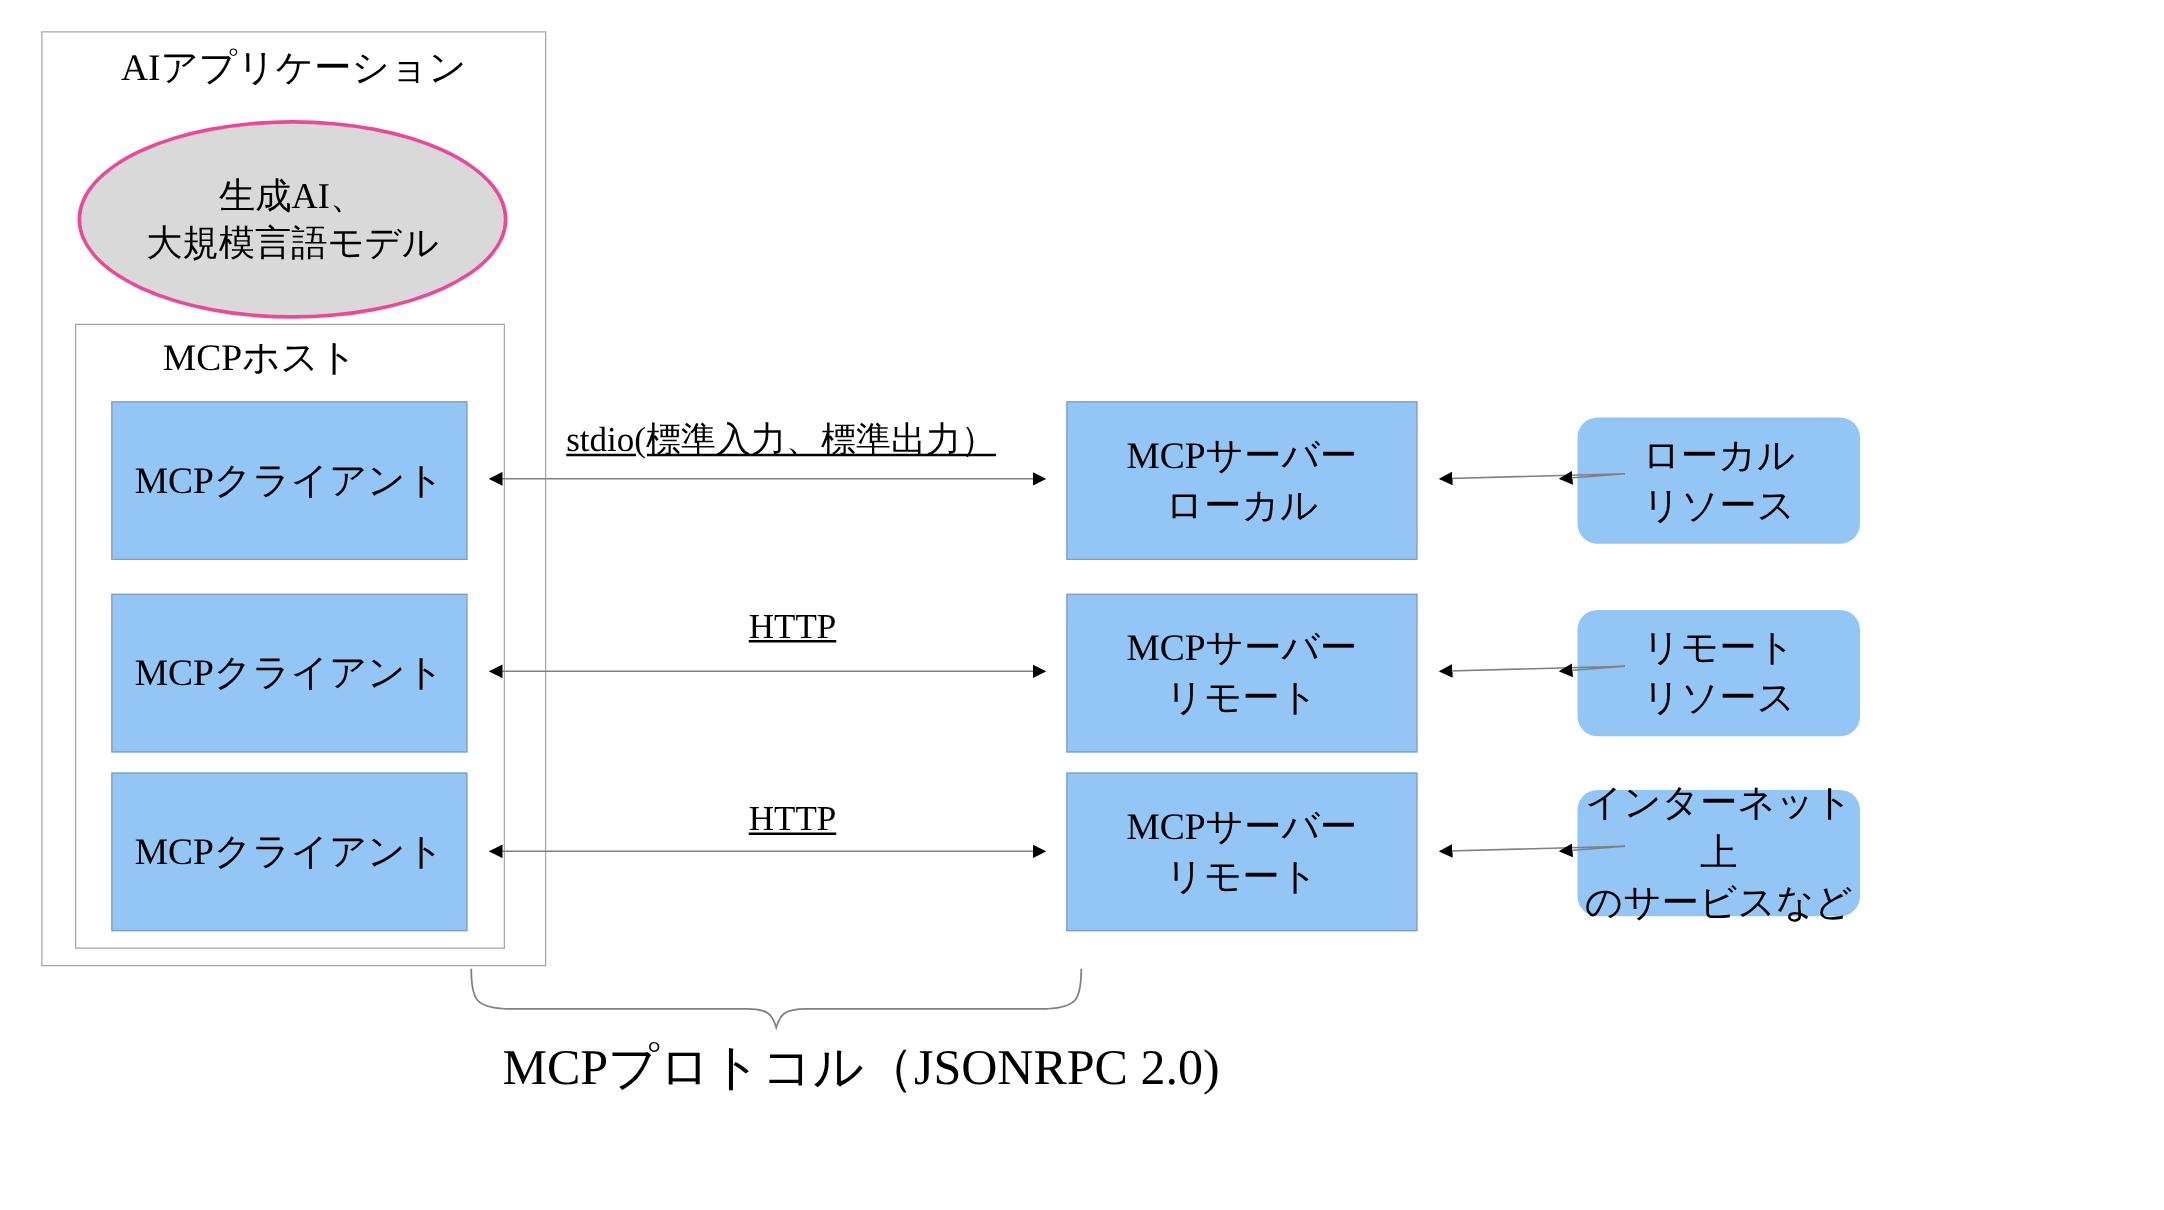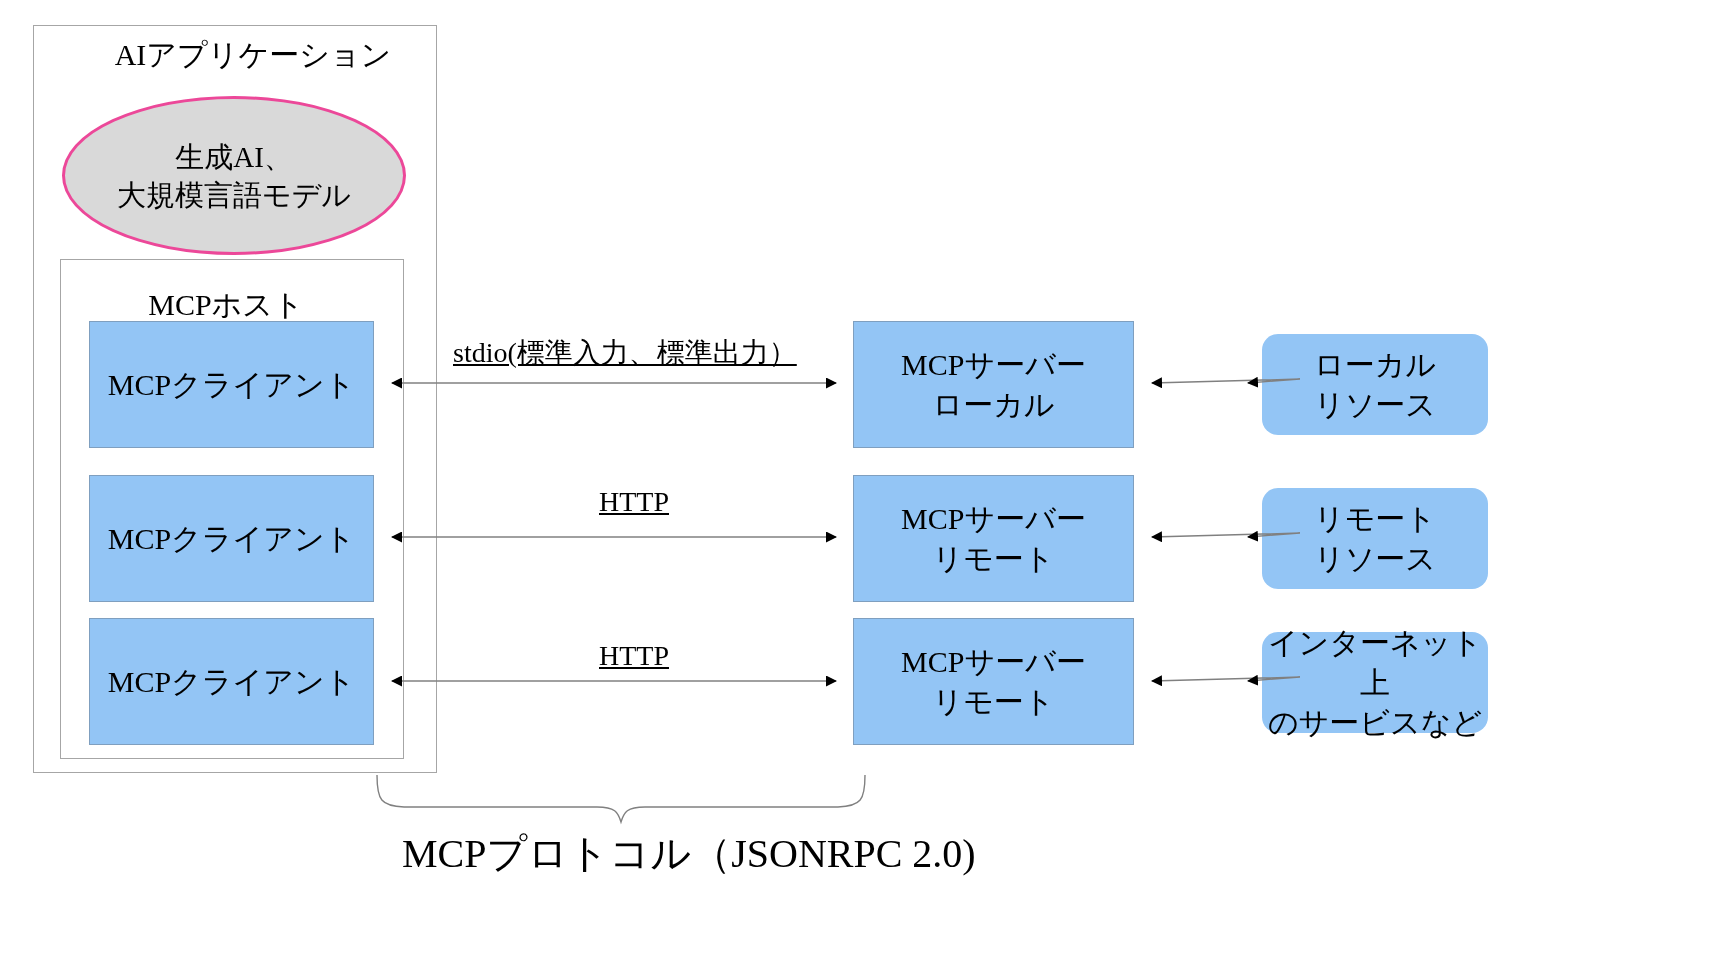--- a/index.html
+++ b/index.html
@@ -20,21 +20,20 @@
     background:#ffffff;
     box-sizing:border-box;
   }
   .box-title{
     position:absolute;
     width:100%;
     text-align:center;
     font-size:30px;
     line-height:34px;
     white-space:nowrap;
-    margin-left:18px;
   }
 
   
   .ellipse{
     position:absolute;
     background:#d9d9d9;
     border:3px solid #ec4899;
     border-radius:50%;
     display:flex;
     align-items:center;
@@ -113,21 +112,21 @@
 
   <div class="outer-box" style="left:33px;top:25px;width:404px;height:748px;"></div>
   <div class="box-title" style="left:33px;top:38px;width:404px;">AIアプリケーション</div>
 
   <div class="ellipse" style="left:62px;top:96px;width:344px;height:159px;">
     <div class="txt">生成AI、
 大規模言語モデル</div>
   </div>
 
   <div class="outer-box" style="left:60px;top:259px;width:344px;height:500px;"></div>
-  <div class="box-title" style="left:60px;top:288px;width:296px;">MCPホスト</div>
+  <div class="box-title" style="left:60px;top:270px;width:296px;">MCPホスト</div>
 
   <div class="blue-rect" style="left:89px;top:321px;width:285px;height:127px;">
     <div class="txt">MCPクライアント</div>
   </div>
   <div class="blue-rect" style="left:89px;top:475px;width:285px;height:127px;">
     <div class="txt">MCPクライアント</div>
   </div>
   <div class="blue-rect" style="left:89px;top:618px;width:285px;height:127px;">
     <div class="txt">MCPクライアント</div>
   </div>

